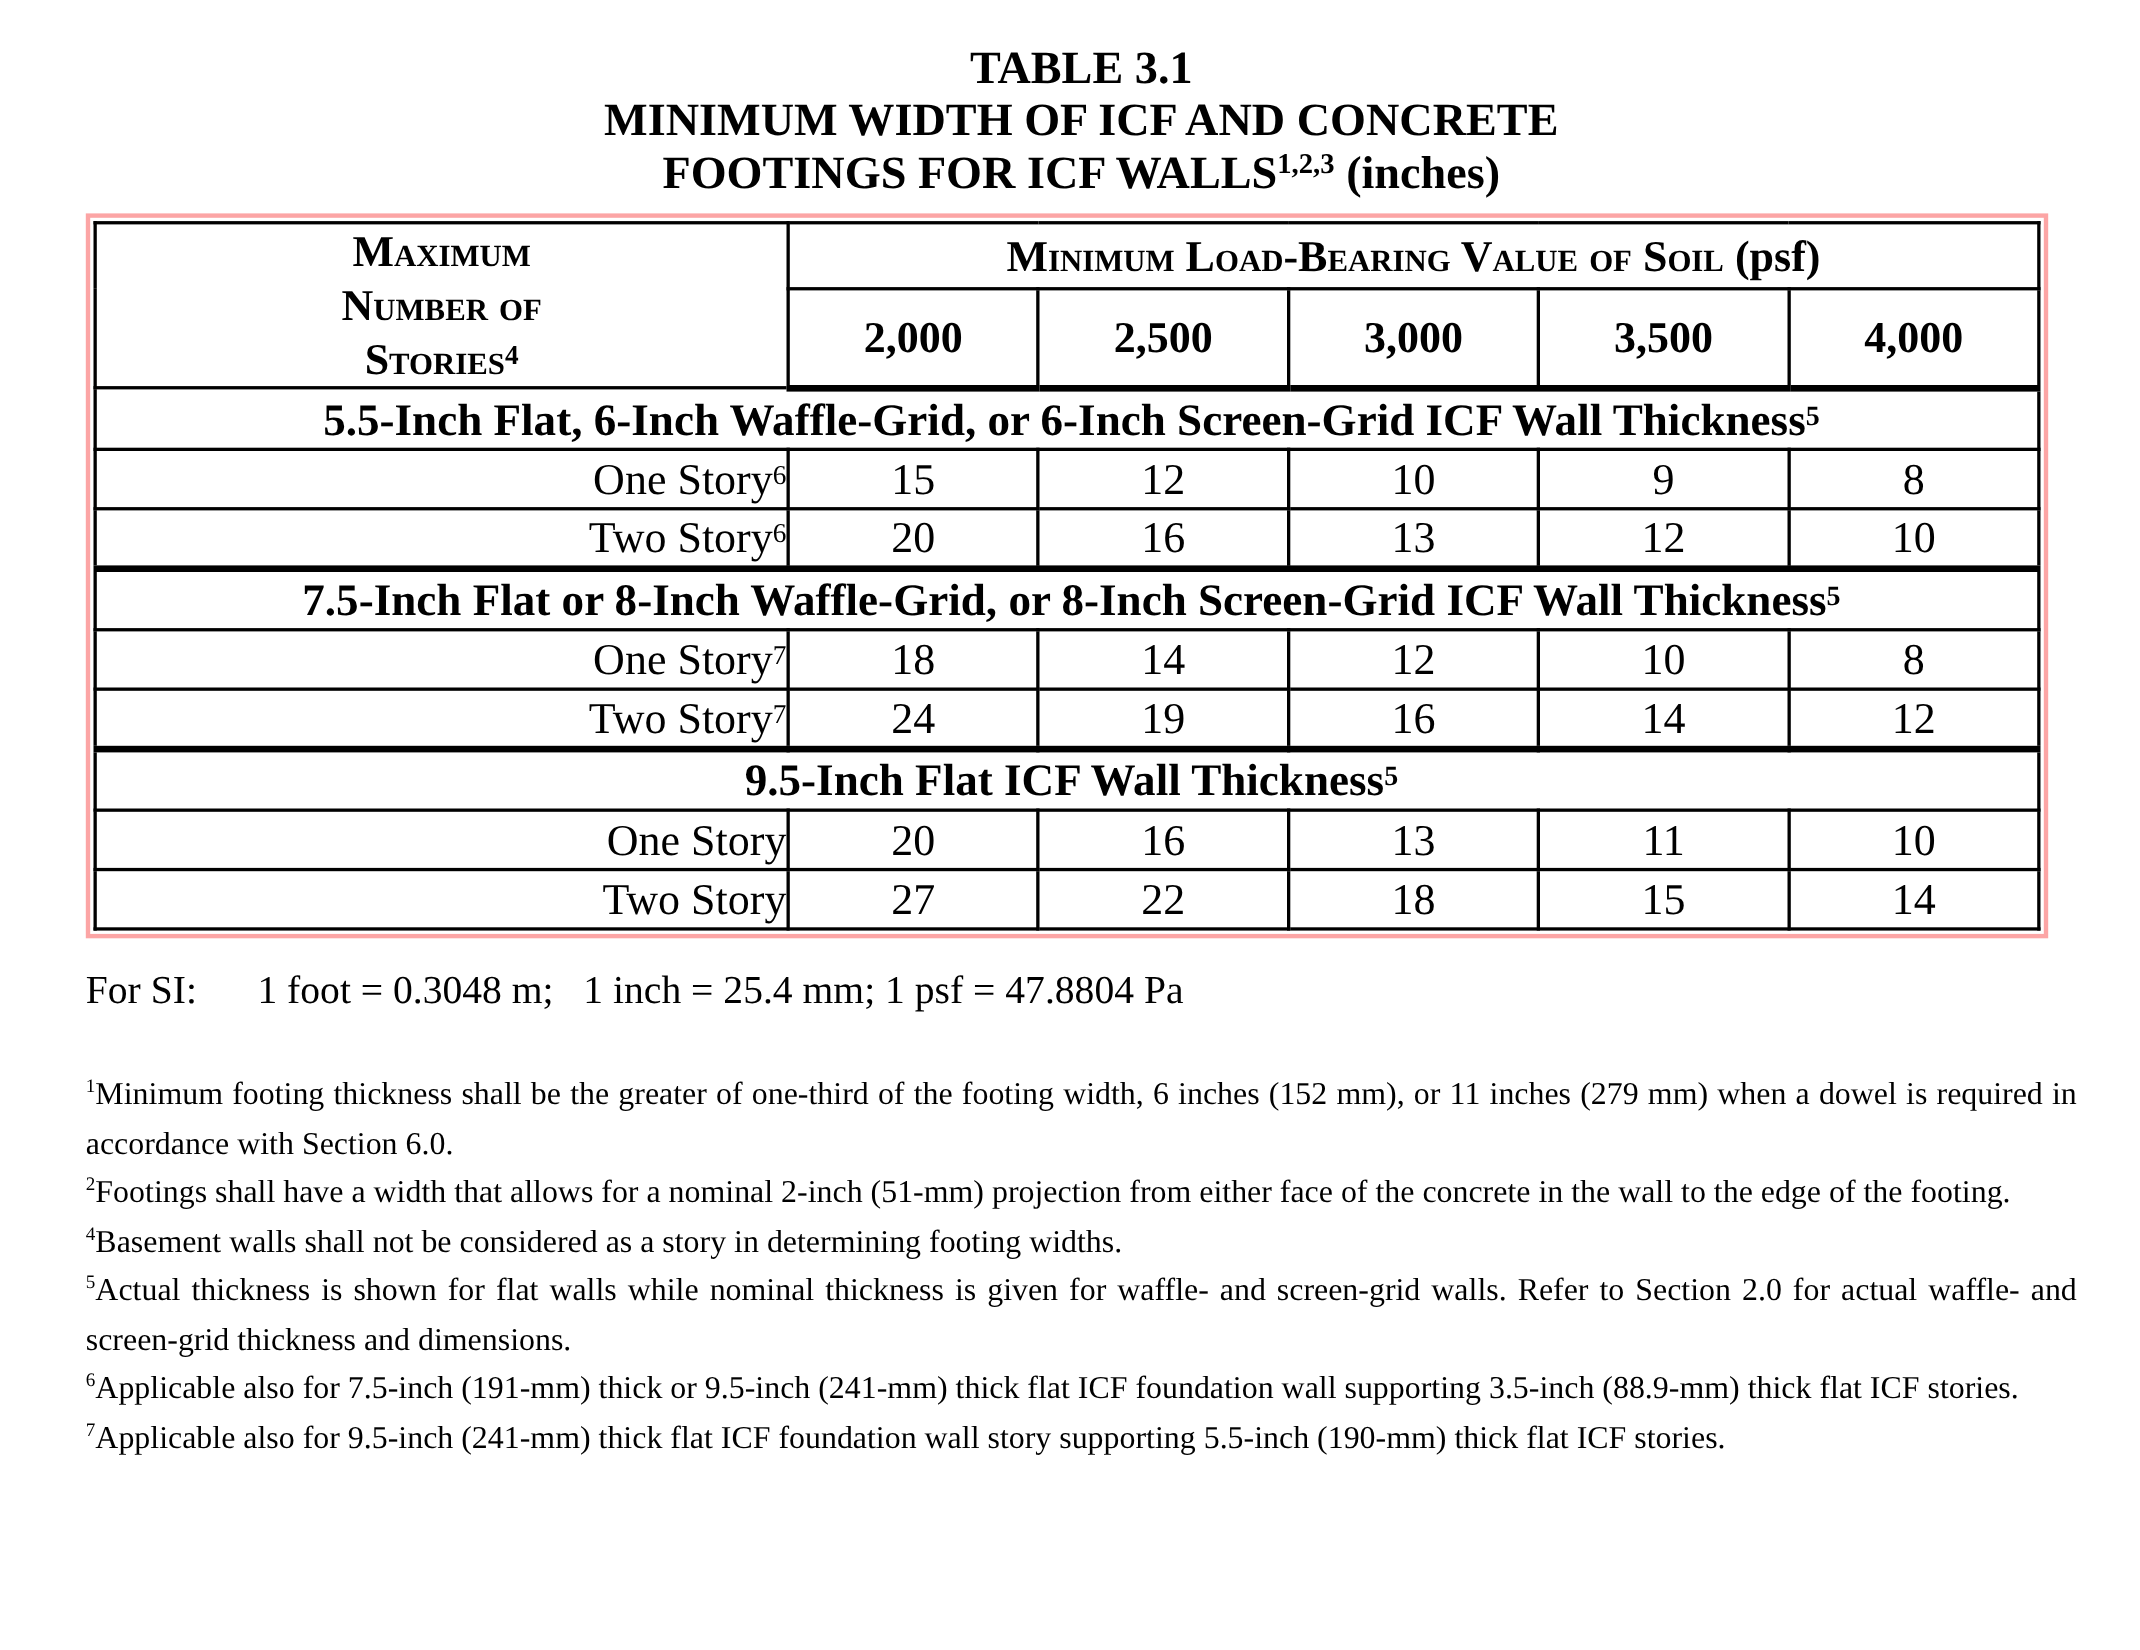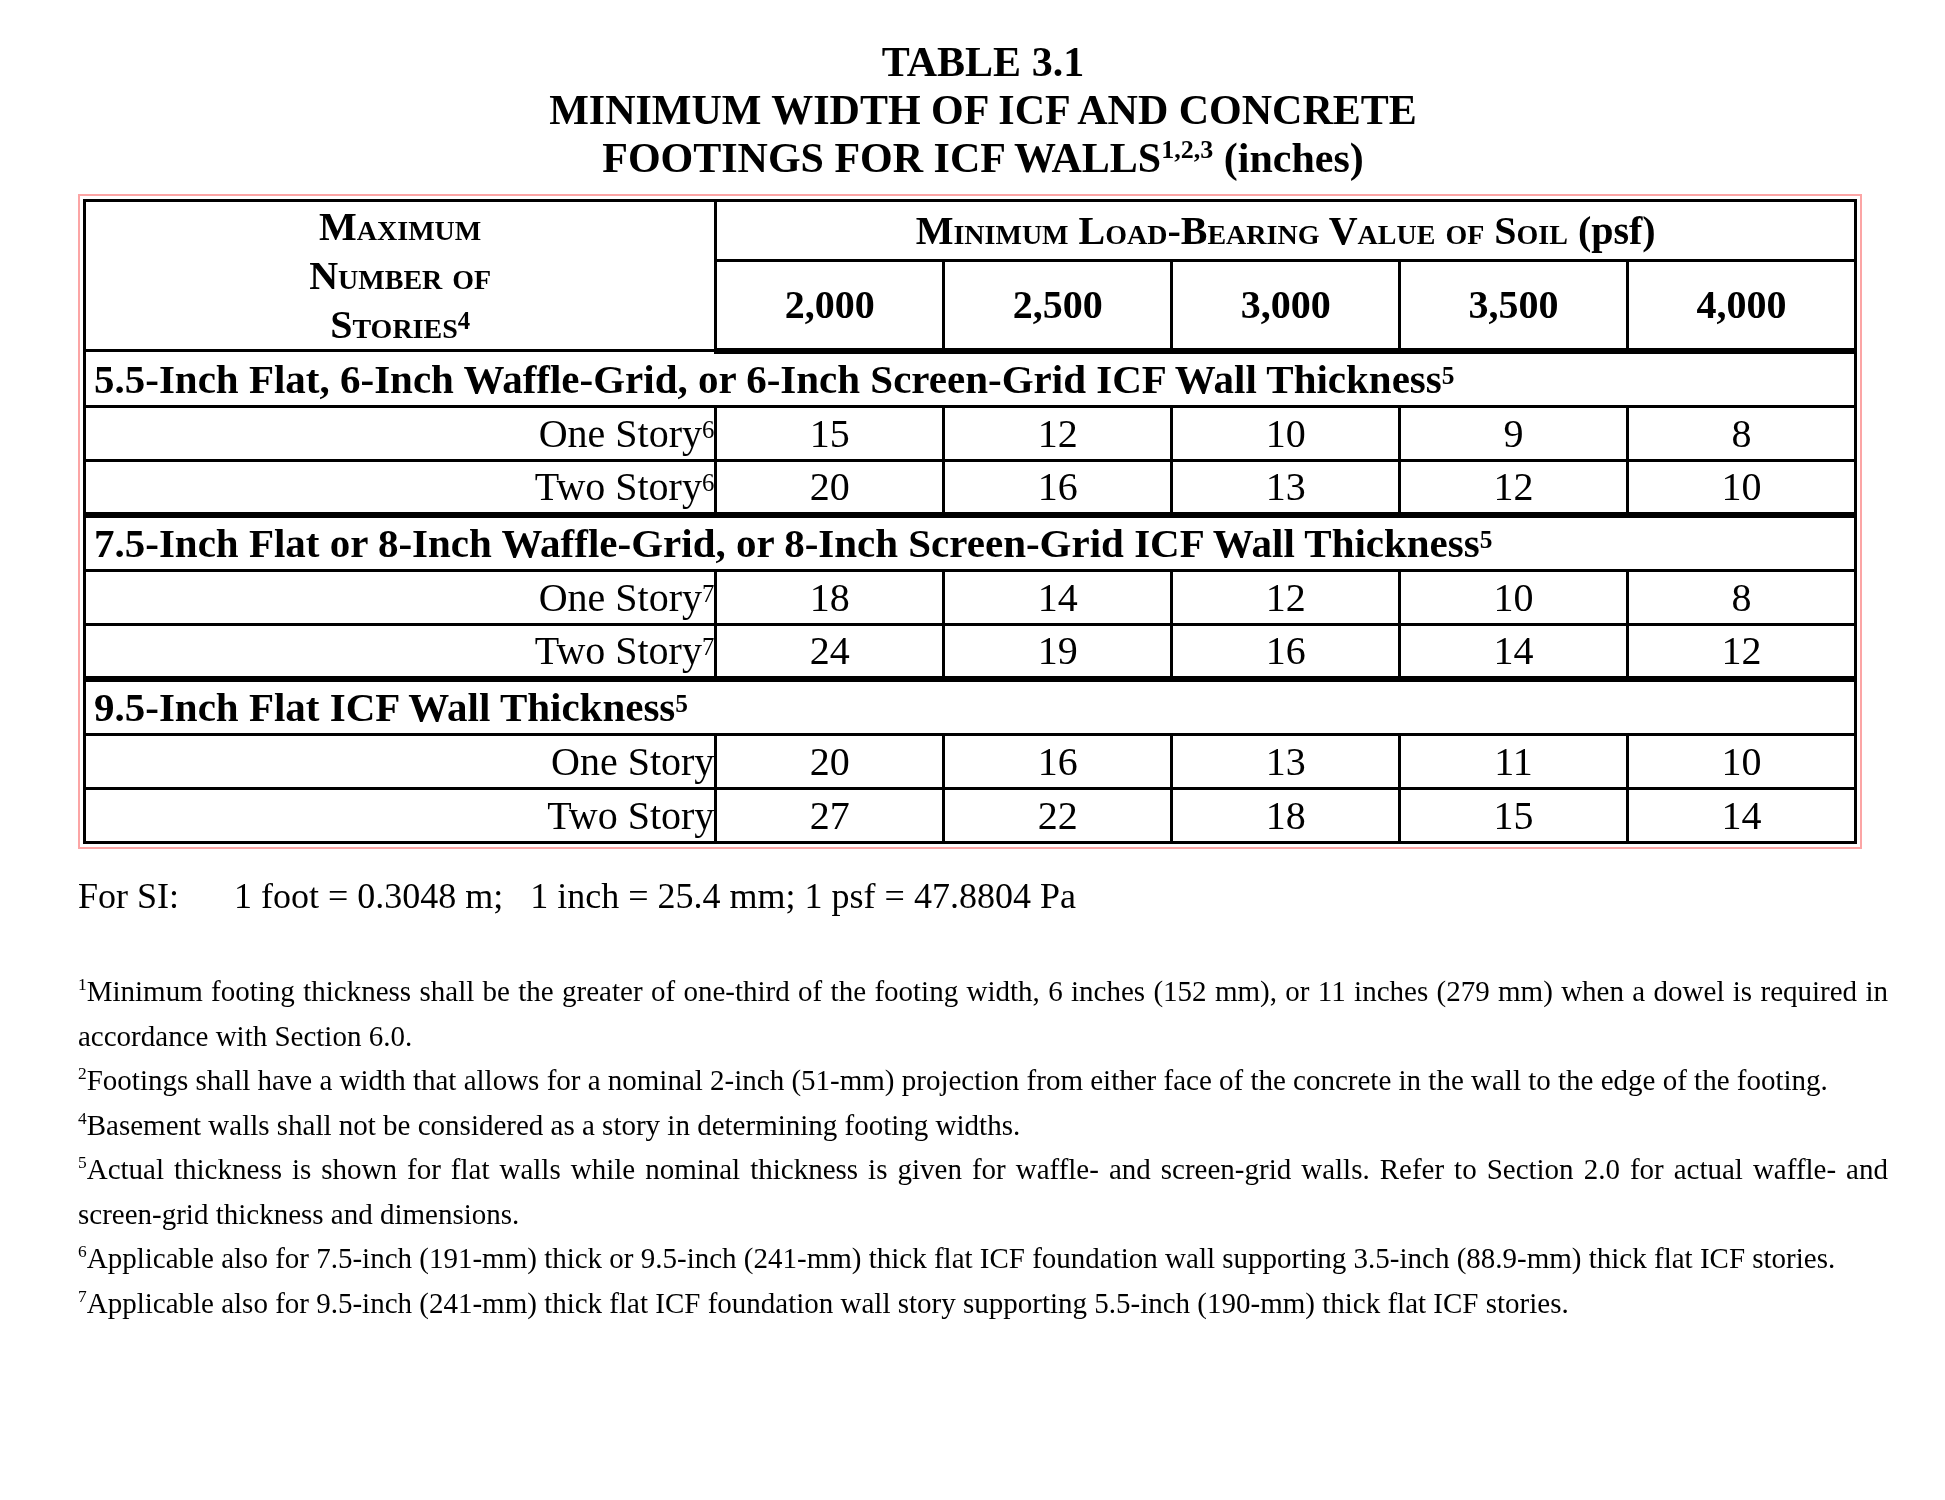--- a/index.html
+++ b/index.html
@@ -12,21 +12,21 @@
   .page { width: 1945px; height: 1500px; padding: 38px 57px 0 78px; }
 
   
   .title-block { text-align: center; font-weight: bold; font-size: 42px; line-height: 48px; margin-bottom: 12px; font-family: Liberation Serif, serif; }
   .title-block .tline { display: block; }
   sup { font-size: 62%; line-height: 0; vertical-align: 9px; }
   .title-block sup { vertical-align: 14px; }
 
   
   .table-wrap {
-    border: 2px solid #fca5a5;
+    border: 4px solid #fca5a5;
     padding: 3px;
     width: 1784px;
   }
   table.footings {
     border-collapse: collapse;
     table-layout: fixed;
     width: 100%;
   }
   table.footings td, table.footings th {
     border: 3px solid #000;
@@ -52,21 +52,21 @@
     text-align: center;
     height: 58px;
     font-size: 43px;
   }
   th.soil-hdr .sc { font-variant: small-caps; font-family: Liberation Serif, serif; }
   tr.hdr-nums th { font-weight: bold; text-align: center; height: 88px; border-bottom-width: 6px; }
 
   
   tr.sec-row td {
     font-weight: bold;
-    text-align: left;
+    text-align: center;
     padding-left: 8px;
     height: 56px;
     font-size: 41px;
   }
   tr.sec-row.strong td { border-top-width: 6px; }
 
   
   tr.data-row td { height: 54px; }
   td.label-cell { text-align: right; padding-left: 25px; border-right-width: 6px; }
   td.num { text-align: center; }

